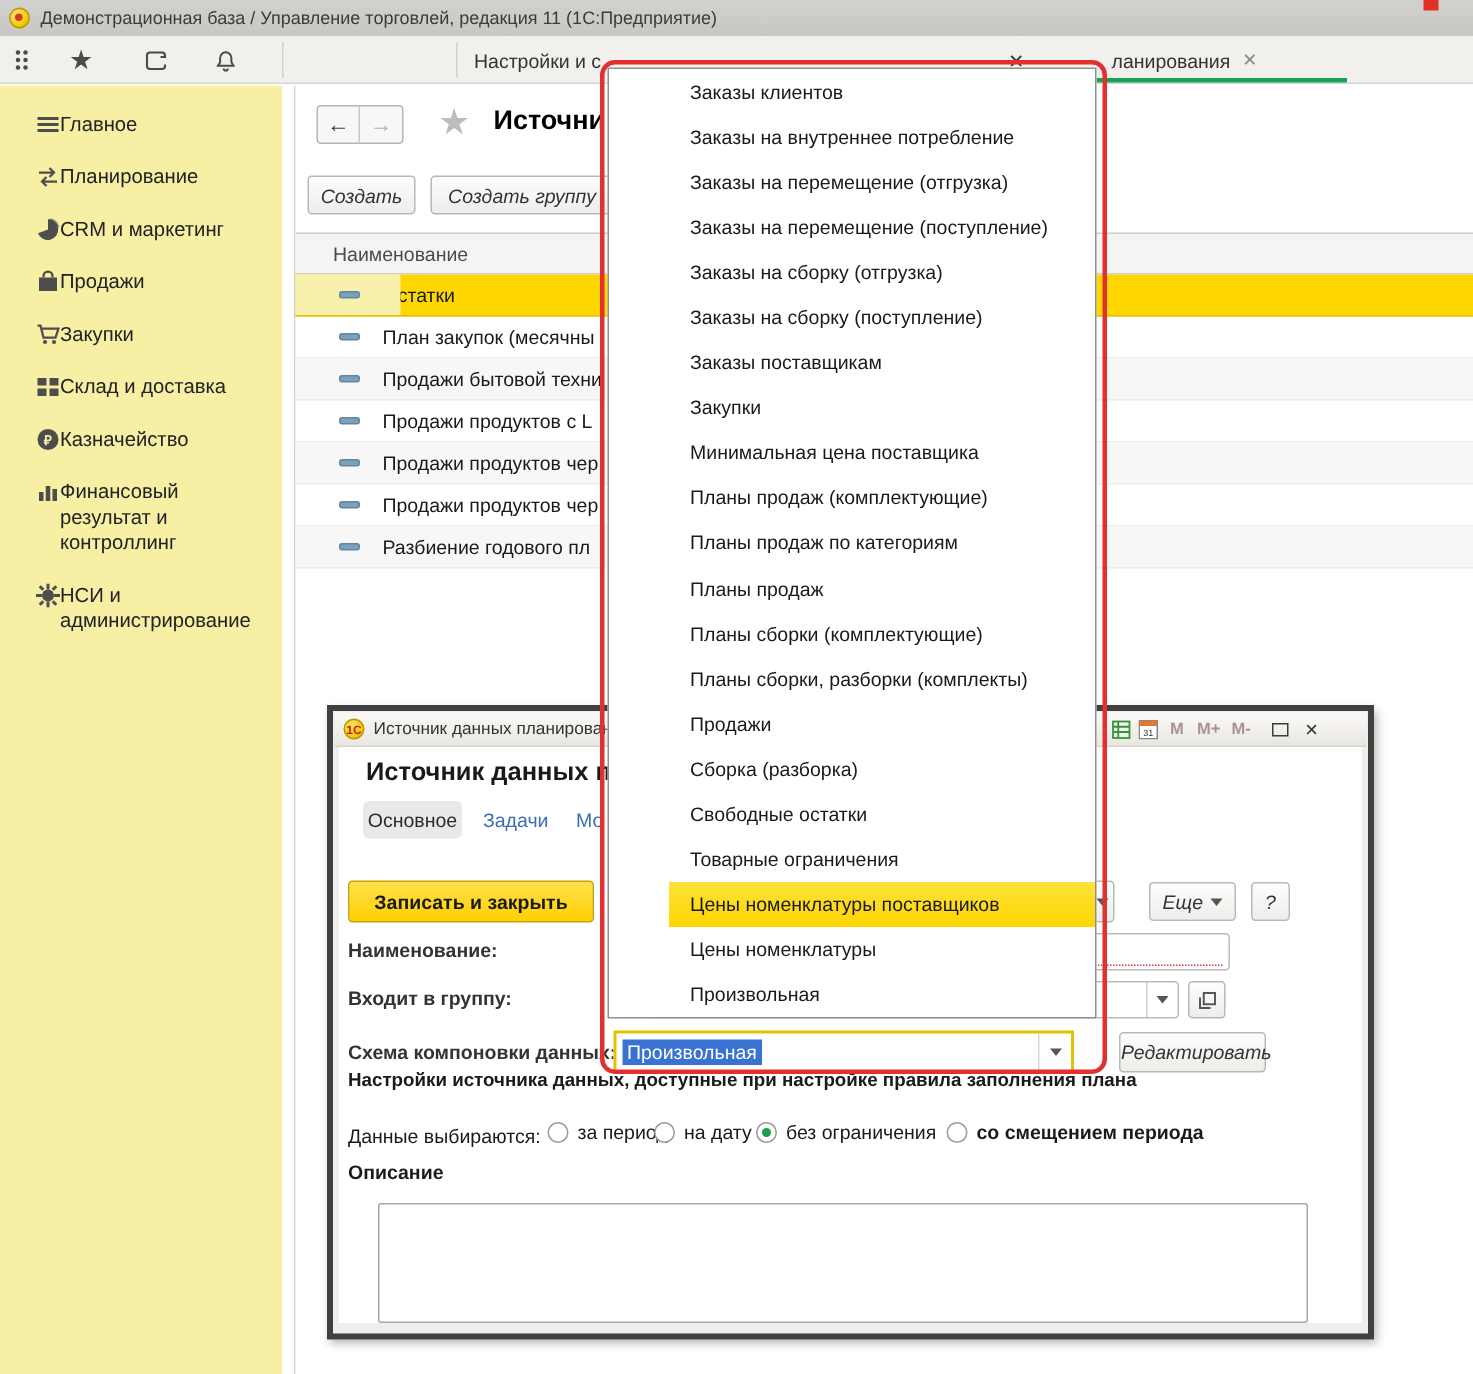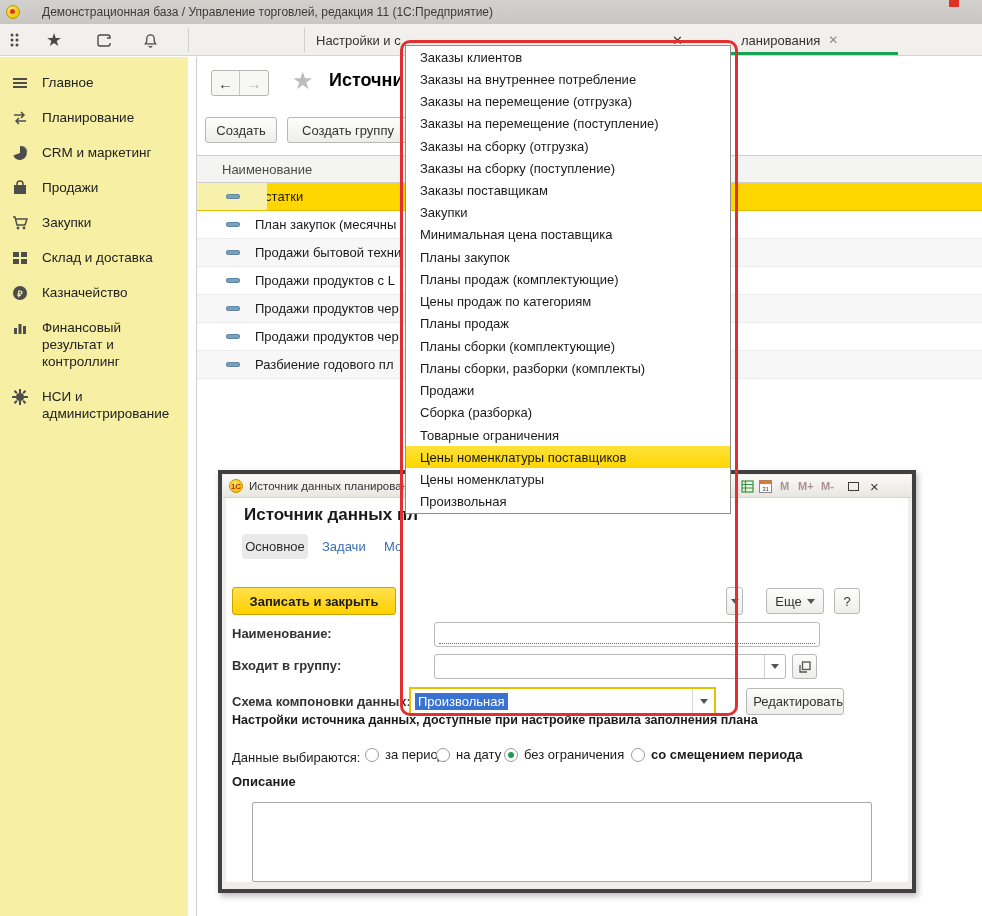--- a/index.html
+++ b/index.html
@@ -11,21 +11,21 @@
     background: #fff;
     position: relative;
     overflow: hidden;
   }
   .abs { position: absolute; }
 
   
   #titlebar {
     left:0; top:0; width:982px; height:24px;
     background: linear-gradient(#d3d1ce,#c9c7c3);
-    display:flex; align-items:center; gap:22px; padding:0 6px;
+    display:flex; align-items:center; gap:7px; padding:0 6px;
     color:#3b3b3b; font-size:12px;
   }
   .appicon { width:14px; height:14px; border-radius:50%;
     background: radial-gradient(circle at 35% 35%, #ffe680, #f4c400 70%, #caa000);
     border:1px solid #b99b00; position:relative; flex:0 0 auto;}
   .appicon::after{content:""; position:absolute; left:3px; top:3px; width:5px; height:5px;
     border-radius:50%; background:#d23c1e;}
   #win-close-sliver { left:949px; top:0; width:10px; height:7px; background:#e03224; }
 
   
@@ -40,40 +40,40 @@
     gap:8px; color:#333; padding:0 10px; }
   .tab .x { color:#8a8a8a; font-size:12px; }
   #tab3-underline { left:731px; top:52px; width:167px; height:3px; background:#17a356; }
 
   
   #sidebar {
     left:0; top:57px; width:188px; height:859px;
     background:#f6efa4; padding-top:8px;
   }
   #sidebar-divider { left:196px; top:57px; width:1px; height:859px; background:#cfcfcf; }
-  .sb-item { display:flex; align-items:flex-start; gap:14px;
-    padding:9px 10px 9px 12px; font-size:13.5px; color:#222; cursor:default; }
+  .sb-item { display:flex; align-items:flex-start; 
+    padding:9px 10px 9px 12px; font-size:13.5px; color:#222; cursor:default;margin-left:12px; }
   .sb-item svg { flex:0 0 auto; margin-top:1px; color:#4d4d4d; }
   .sb-item span.lbl { line-height:17px; }
 
   
   #main { left:197px; top:57px; width:785px; height:859px; background:#fff; }
   .navbtns { position:absolute; left:14px; top:13px; display:flex;
     border:1px solid #b5b5b5; border-radius:3px; overflow:hidden; background:#f7f7f5;}
   .navbtns .nb { width:28px; height:24px; display:flex; align-items:center;
     justify-content:center; font-size:15px; }
   .navbtns .nb:first-child { border-right:1px solid #c9c9c9; color:#3a3a3a; }
   .navbtns .nb:last-child { color:#b0b0b0; }
   #fav-star { position:absolute; left:95px; top:10px; color:#bdbdbd; font-size:24px; }
   #page-title { position:absolute; left:132px; top:13px; font-size:18px;
     font-weight:bold; color:#000; white-space:nowrap; }
   .btn {
     border:1px solid #b8b8b8; border-radius:3px;
     background:linear-gradient(#fdfdfc,#ededea);
-    color:#333; font-size:13px; display:flex; align-items:center; justify-content:center;
+    color:#333; font-size:13px; display:flex; align-items:center; justify-content:center;font-style:italic;
   }
   #btn-create { position:absolute; left:8px; top:60px; width:72px; height:26px; }
   #btn-create-group { position:absolute; left:90px; top:60px; width:122px; height:26px; }
 
   
   #list-table { position:absolute; left:0; top:98px; width:785px; }
   #list-header { height:28px; background:#f4f4f2; border-top:1px solid #cfcfcf;
     border-bottom:1px solid #cfcfcf; color:#4a4a4a; display:flex; align-items:center;
     padding-left:25px; }
   .lrow { height:28px; display:flex; align-items:center; position:relative;
@@ -147,22 +147,22 @@
   .rdot { width:14px; height:14px; border-radius:50%; border:1px solid #9a9a9a;
     background:#fff; position:relative; flex:0 0 auto; }
   .radio.on .rdot::after { content:""; position:absolute; left:3px; top:3px;
     width:6px; height:6px; border-radius:50%; background:#1f9e4e; }
   #radio-1 { left:143px; } #radio-2 { left:214px; } #radio-3 { left:282px; } #radio-4 { left:409px;font-weight:bold; }
   #desc-label { position:absolute; left:10px; top:300px; font-weight:bold; }
   #desc-area { position:absolute; left:30px; top:328px; width:620px; height:80px;
     border:1px solid #a8a8a8; border-radius:2px; background:#fff; }
 
   
-  #dropdown { left:405px; top:45px; width:326px; height:469px; background:#fff;
-    border:1px solid #8e8e8e; z-index:10; display:flex; flex-direction:column; }
+  #dropdown { left:405px; top:45px; width:326px; height:634px; background:#fff;
+    border:1px solid #8e8e8e; z-index:10; display:flex; flex-direction:column;padding-left:40px; }
   .dd-item { flex:1 1 0; display:flex; align-items:center; padding-left:14px;
     white-space:nowrap; color:#1a1a1a; }
   .dd-item.sel { background:linear-gradient(#fde23a,#ffd600); }
 
   
   #annotation { left:400px; top:40px; width:338px; height:676px;
     border:3px solid #e23030; border-radius:10px; z-index:20; pointer-events:none; }
 </style>
 </head>
 <body>
@@ -450,27 +450,27 @@
 <div id="dropdown" class="abs">
   <div class="dd-item">Заказы клиентов</div>
   <div class="dd-item">Заказы на внутреннее потребление</div>
   <div class="dd-item">Заказы на перемещение (отгрузка)</div>
   <div class="dd-item">Заказы на перемещение (поступление)</div>
   <div class="dd-item">Заказы на сборку (отгрузка)</div>
   <div class="dd-item">Заказы на сборку (поступление)</div>
   <div class="dd-item">Заказы поставщикам</div>
   <div class="dd-item">Закупки</div>
   <div class="dd-item">Минимальная цена поставщика</div>
-  <div class="dd-item">Планы закупок</div>
   <div class="dd-item">Планы продаж (комплектующие)</div>
-  <div class="dd-item">Цены продаж по категориям</div>
+  <div class="dd-item">Планы продаж по категориям</div>
   <div class="dd-item">Планы продаж</div>
   <div class="dd-item">Планы сборки (комплектующие)</div>
   <div class="dd-item">Планы сборки, разборки (комплекты)</div>
   <div class="dd-item">Продажи</div>
   <div class="dd-item">Сборка (разборка)</div>
+  <div class="dd-item">Свободные остатки</div>
   <div class="dd-item">Товарные ограничения</div>
   <div class="dd-item sel">Цены номенклатуры поставщиков</div>
   <div class="dd-item">Цены номенклатуры</div>
   <div class="dd-item">Произвольная</div>
 </div>
 
 <div id="annotation" class="abs"></div>
 
 </body></html>

